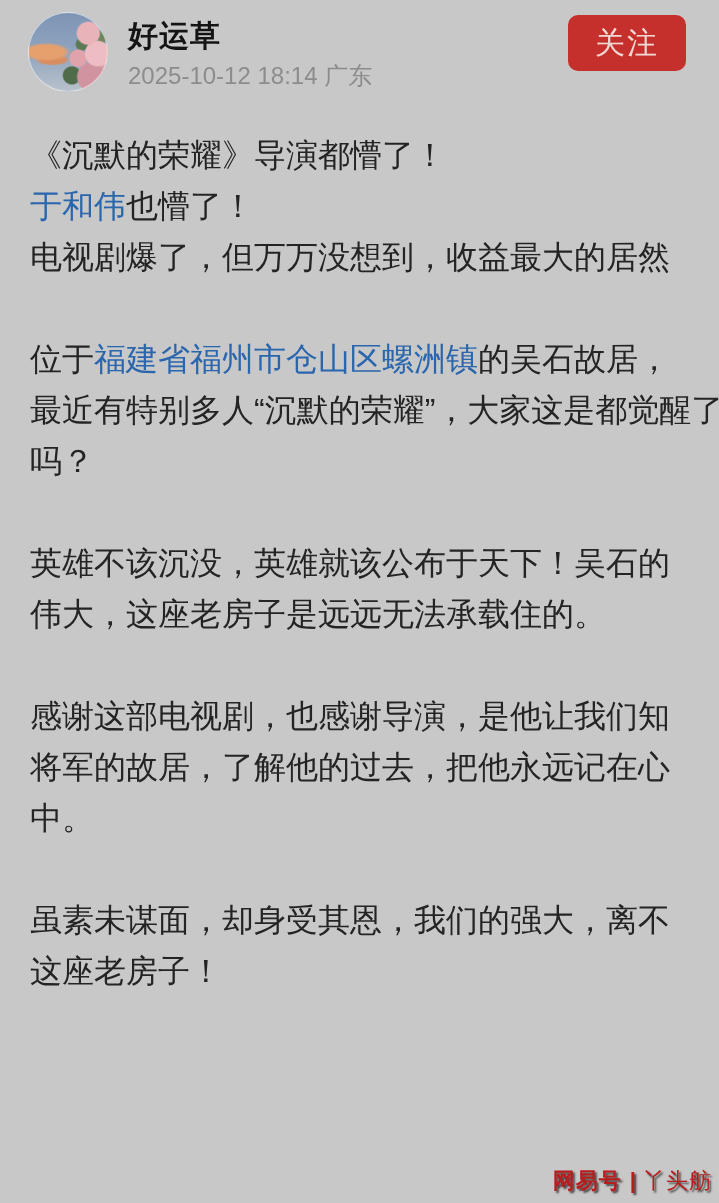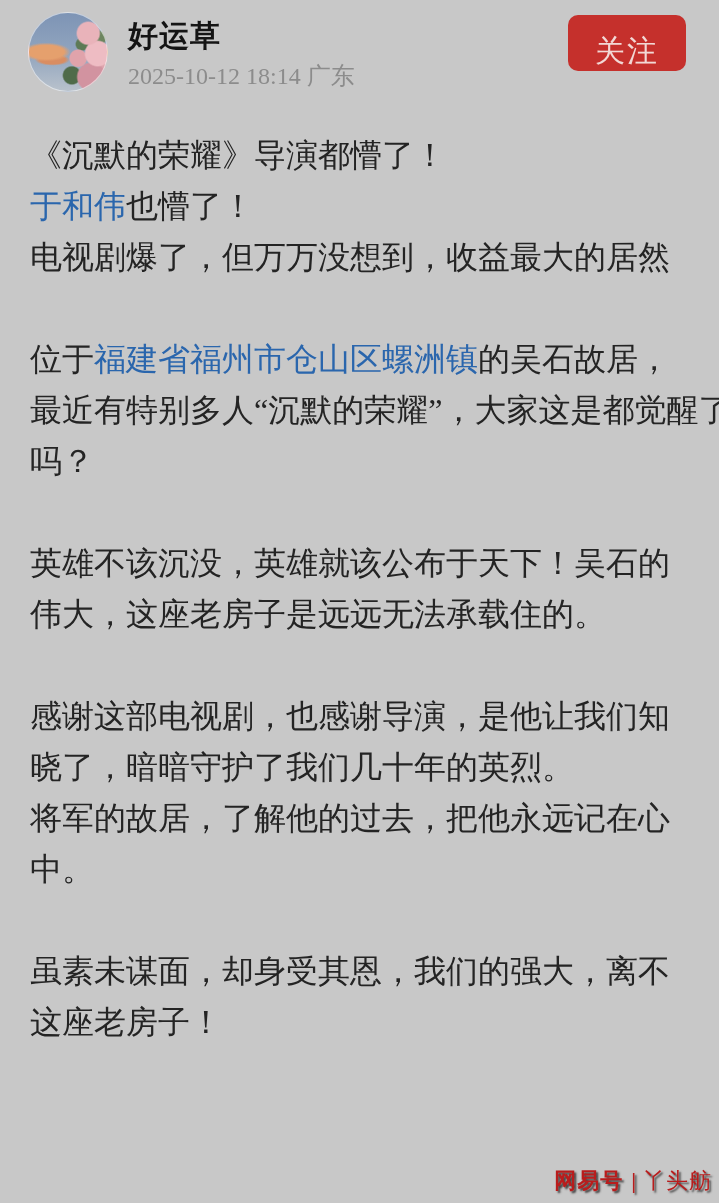--- a/index.html
+++ b/index.html
@@ -1,15 +1,15 @@
 <!DOCTYPE html>
 <html style="--page-bg: #c8c8c8; --follow-bg: #c5302c; --follow-fg: #f2d8d5; --text-color: #242424; --link-color: #2a66ad;"><head>
 <meta charset="utf-8">
 <style>
-  * { margin: 0; padding: 0; box-sizing: border-box; font-family: Liberation Serif, serif; }
+  * { margin: 0; padding: 0; box-sizing: border-box; }
   html, body { width: 719px; height: 1203px; }
   body {
     position: relative;
     width: 719px;
     height: 1203px;
     background: var(--page-bg, #c8c8c8);
     font-family: "Liberation Sans", "DejaVu Sans", sans-serif;
     overflow: hidden;
   }
 
@@ -60,21 +60,21 @@
     width: 118px; height: 56px;
     border: none;
     border-radius: 10px;
     background: var(--follow-bg, #c5302c);
     color: var(--follow-fg, #f2d8d5);
     font-family: inherit;
     font-size: 30px;
     letter-spacing: 2px;
     line-height: 56px;
     text-align: center;
-    padding: 8px;
+    padding: 0;
     cursor: pointer;
   }
 
   
   .post-body {
     position: absolute;
     top: 130px; left: 30px; right: 0;
     color: var(--text-color, #242424);
   }
   .line {
@@ -112,21 +112,20 @@
 <div class="post-body">
     <div class="line"><span>《沉默的荣耀》导演都懵了！</span></div>
     <div class="line"><span class="link">于和伟</span><span>也懵了！</span></div>
     <div class="line"><span>电视剧爆了，但万万没想到，收益最大的居然</span></div>
     <div class="line para"><span>位于</span><span class="link">福建省福州市仓山区螺洲镇</span><span>的吴石故居，</span></div>
     <div class="line"><span>最近有特别多人“沉默的荣耀”，大家这是都觉醒了</span></div>
     <div class="line"><span>吗？</span></div>
     <div class="line para"><span>英雄不该沉没，英雄就该公布于天下！吴石的</span></div>
     <div class="line"><span>伟大，这座老房子是远远无法承载住的。</span></div>
     <div class="line para"><span>感谢这部电视剧，也感谢导演，是他让我们知</span></div>
-    <div class="line"><span>晓了，暗暗守护了我们几十年的英烈。</span></div>
     <div class="line"><span>将军的故居，了解他的过去，把他永远记在心</span></div>
     <div class="line"><span>中。</span></div>
     <div class="line para"><span>虽素未谋面，却身受其恩，我们的强大，离不</span></div>
     <div class="line"><span>这座老房子！</span></div>
   </div>
 
 <div class="watermark">
   <span class="brand">网易号</span><span class="sep">|</span><span class="account">丫头舫</span>
 </div>
 

